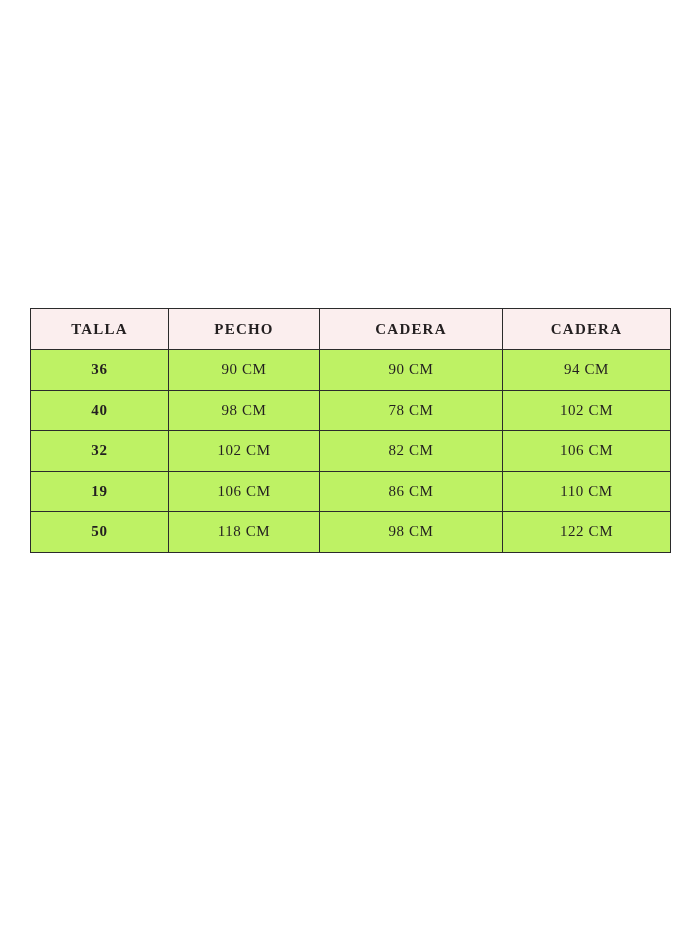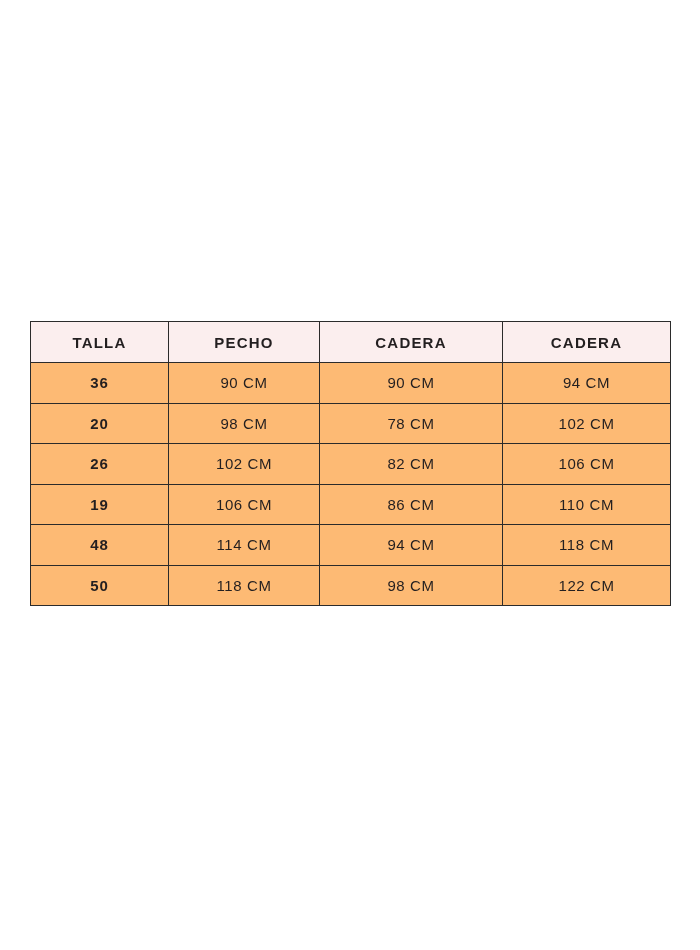--- a/index.html
+++ b/index.html
@@ -12,22 +12,23 @@
     background: #ffffff;
     font-family: "Liberation Sans", sans-serif;
     color: #231f20;
     position: relative;
     overflow: hidden;
   }
 
   .size-table-wrap {
     position: absolute;
     left: 30px;
-    top: 321px;
+    top: 308px;
     width: 640px;
+    font-family: Liberation Serif, serif;
   }
 
   table.size-table {
     border-collapse: collapse;
     width: 640px;
     table-layout: fixed;
   }
 
   table.size-table th,
   table.size-table td {
@@ -43,21 +44,21 @@
     background: #fbeeee;
     height: 38px;
     font-weight: bold;
     font-size: 15px;
     letter-spacing: 1.2px;
   }
 
   table.size-table tbody td {
     height: 37.5px;
     font-weight: normal;
-    background: #fdba74;
+    background: #bef264;
   }
 
   table.size-table tbody td.col-talla {
     font-weight: bold;
     letter-spacing: 0.8px;
   }
 
   
   col.c-talla { width: 138px; }
   col.c-pecho { width: 151px; }
@@ -84,42 +85,36 @@
       </tr>
     </thead>
     <tbody>
       <tr>
         <td class="col-talla">36</td>
         <td>90 CM</td>
         <td>90 CM</td>
         <td>94 CM</td>
       </tr>
       <tr>
-        <td class="col-talla">20</td>
+        <td class="col-talla">40</td>
         <td>98 CM</td>
         <td>78 CM</td>
         <td>102 CM</td>
       </tr>
       <tr>
-        <td class="col-talla">26</td>
+        <td class="col-talla">32</td>
         <td>102 CM</td>
         <td>82 CM</td>
         <td>106 CM</td>
       </tr>
       <tr>
         <td class="col-talla">19</td>
         <td>106 CM</td>
         <td>86 CM</td>
         <td>110 CM</td>
-      </tr>
-      <tr>
-        <td class="col-talla">48</td>
-        <td>114 CM</td>
-        <td>94 CM</td>
-        <td>118 CM</td>
       </tr>
       <tr>
         <td class="col-talla">50</td>
         <td>118 CM</td>
         <td>98 CM</td>
         <td>122 CM</td>
       </tr>
     </tbody>
   </table>
 </div>

